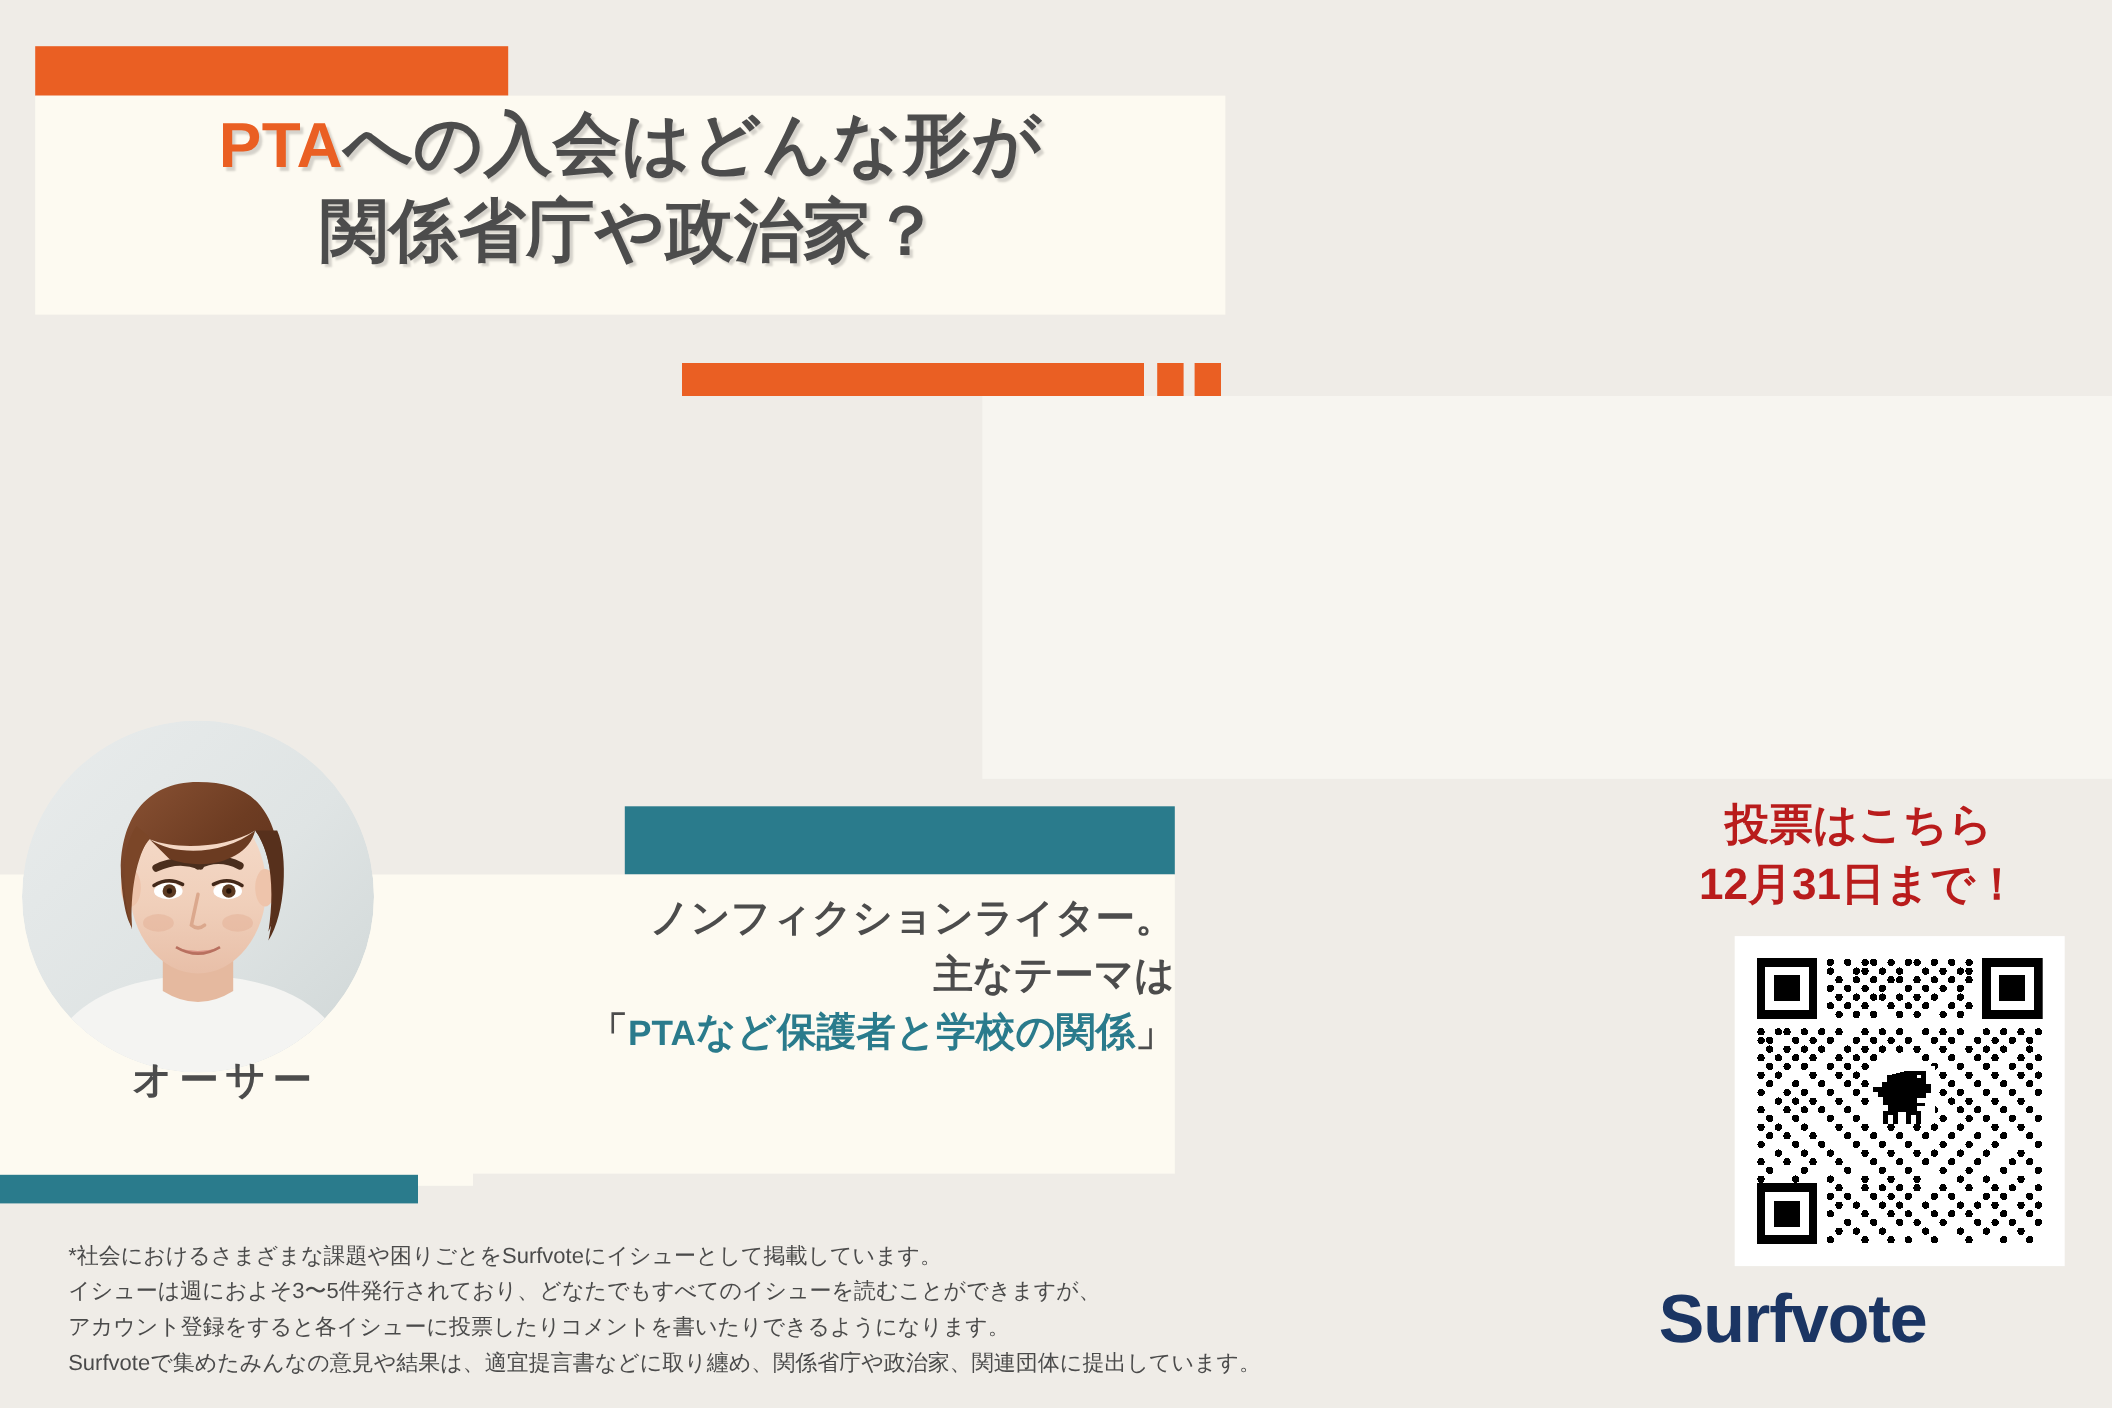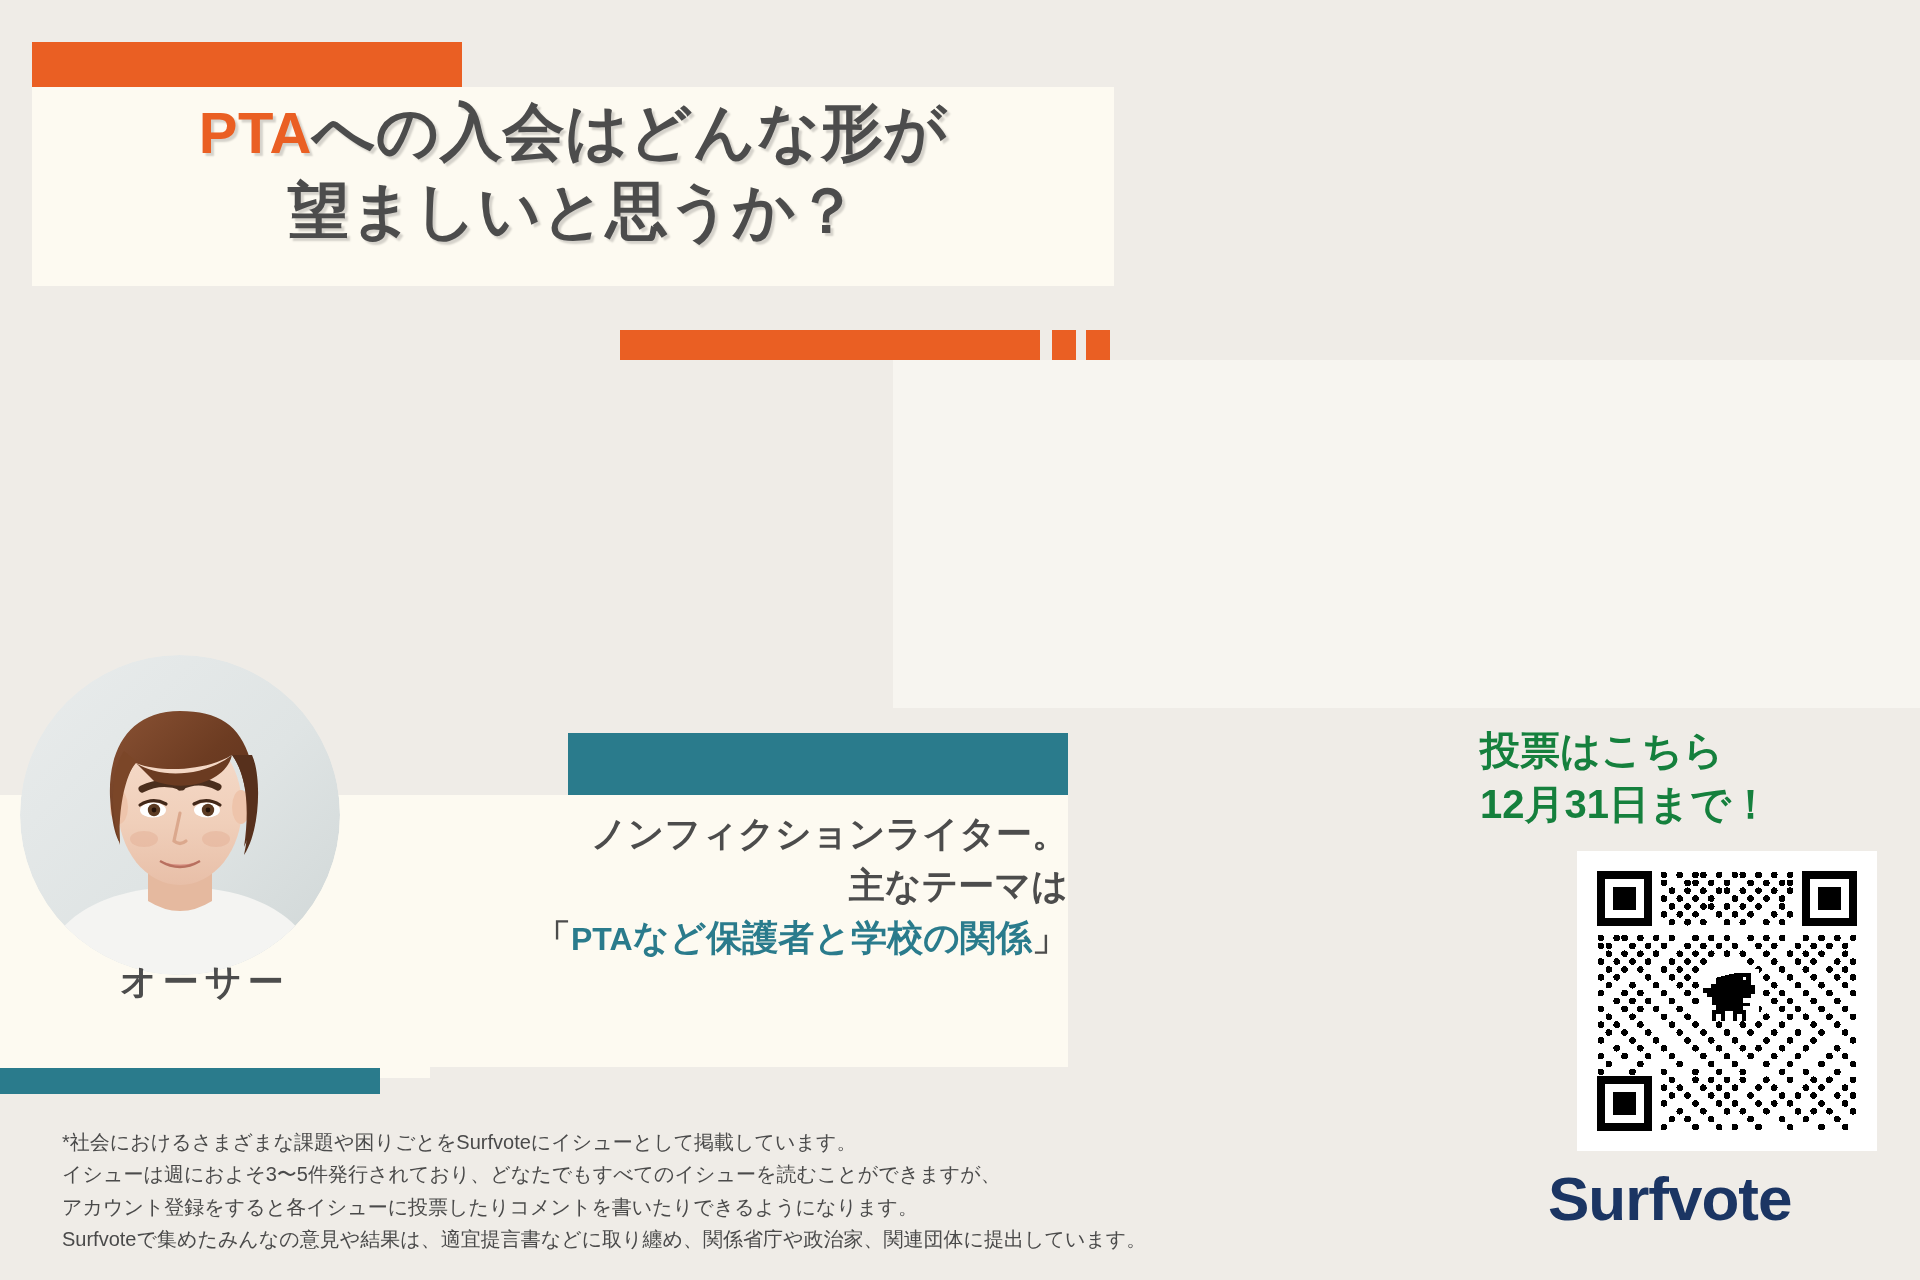--- a/index.html
+++ b/index.html
@@ -77,28 +77,28 @@
   #bio-panel{left:430px;top:795px;width:638px;height:272px;background:#fdfaf1;}
   #bio-text{
     left:430px;top:808px;width:638px;text-align:right;
     font-size:36px;font-weight:bold;line-height:1.45;color:#4c4c4c;
   }
   #bio-text .teal{color:var(--teal);}
   #bio-text .small{font-size:32px;}
 
   
   #vote-cta{
-    left:1480px;top:723px;width:420px;text-align:left;
-    font-size:40px;font-weight:bold;line-height:1.35;color:#15803d;
+    left:1480px;top:723px;width:420px;text-align:center;
+    font-size:40px;font-weight:bold;line-height:1.35;color:#b91c1c;
   }
   #qr-panel{
     left:1577px;top:851px;width:300px;height:300px;background:#ffffff;
   }
   #qr-code{left:1597px;top:871px;width:260px;height:260px;}
-  #surfvote-logo{left:1548px;top:1168px;width:340px;height:64px;}
+  #surfvote-logo{left:1508px;top:1168px;width:340px;height:64px;}
 
   
   #footer-note{
     left:18px;top:1126px;width:1300px;
     font-size:20px;line-height:1.62;color:#4a4a4a;
     white-space:pre-line;
     margin-left:44px;
   }
 
   :root{--orange:#ea5f23;--teal:#2a7b8c;--navy:#1b3563;}
@@ -107,21 +107,21 @@
 <body>
 
 <div class="stage">
 
   <div class="abs" id="title-accent-bar"></div>
   <div class="abs" id="title-panel"></div>
   <div class="abs" id="title-text">
     <div>
       <span class="hl">PTA</span><span>への入会はどんな形が</span>
     </div>
-    <div>望ましいと思うか？</div>
+    <div>関係省庁や政治家？</div>
   </div>
   <div class="abs" id="title-underbar"></div>
   <div class="abs" id="title-dash-1"></div>
   <div class="abs" id="title-dash-2"></div>
 
   <div class="abs" id="lead-panel"></div>
 
   <div class="abs" id="author-name-panel"></div>
 
   <div class="abs" id="author-photo">

